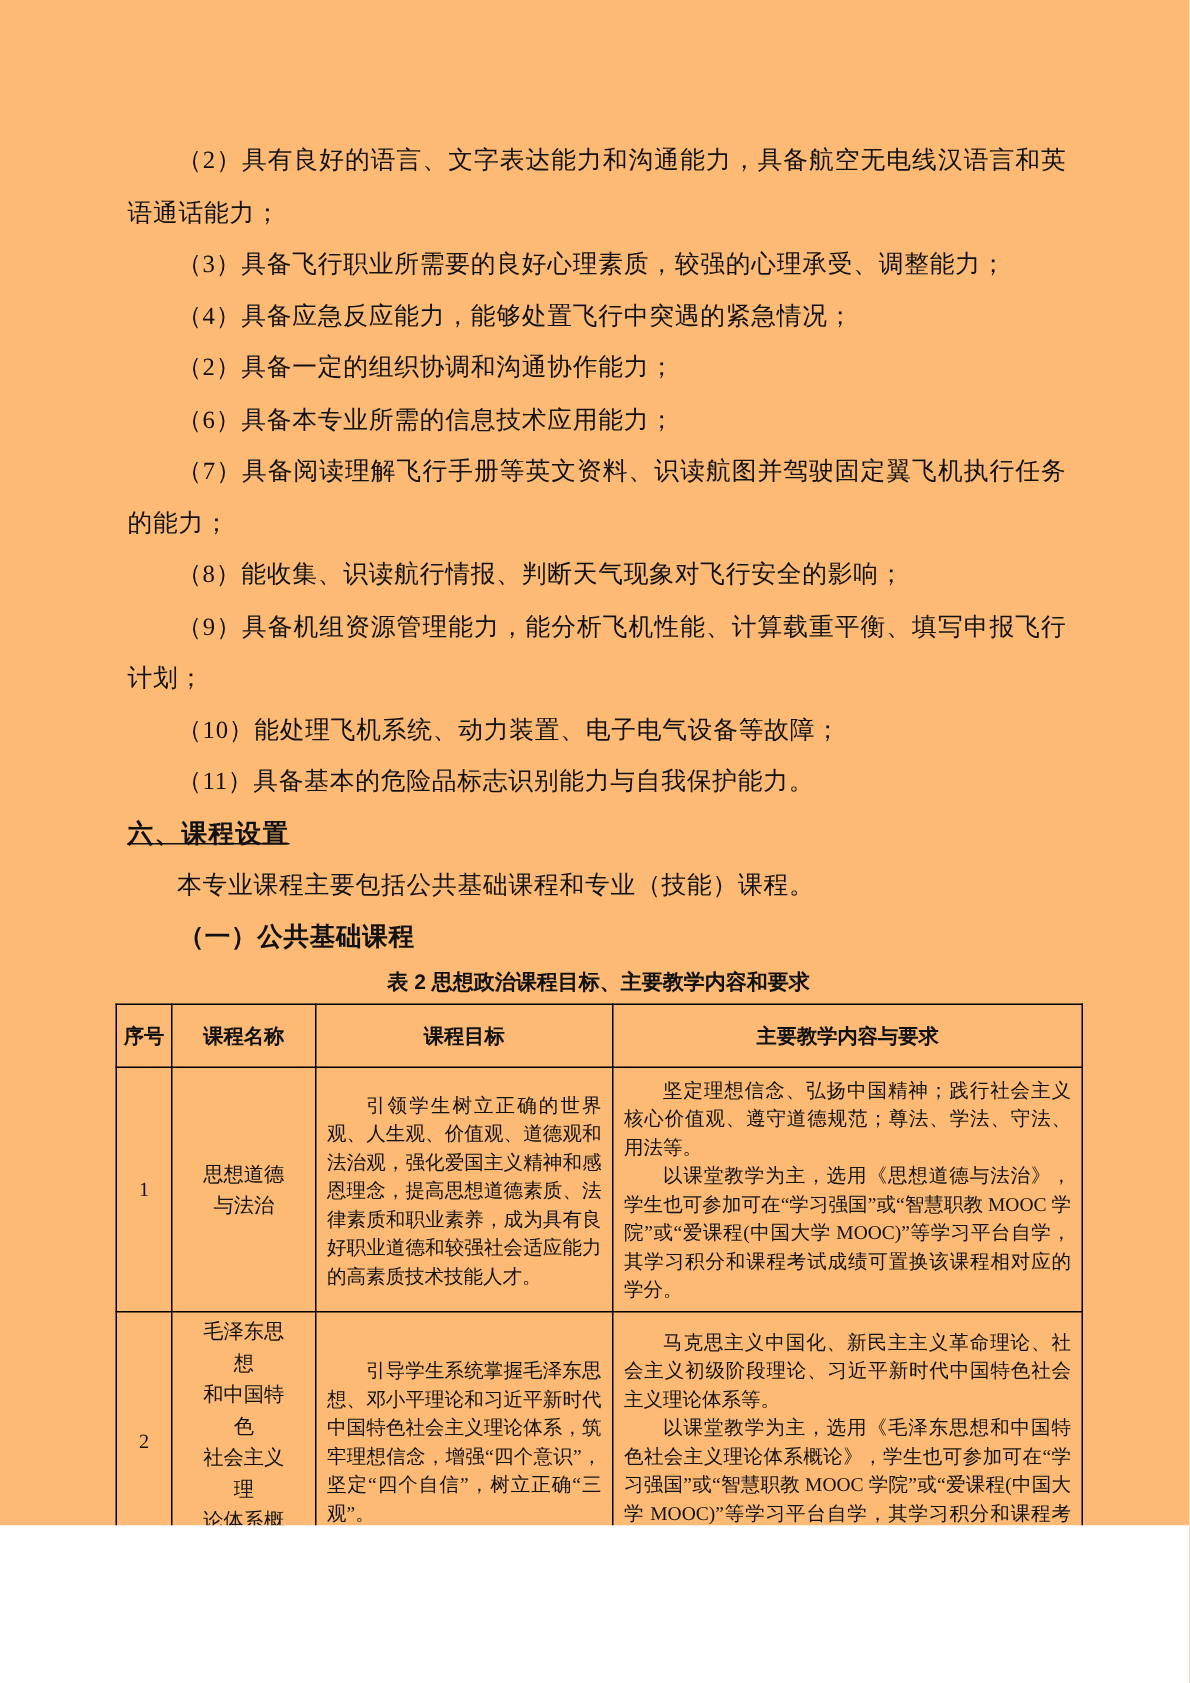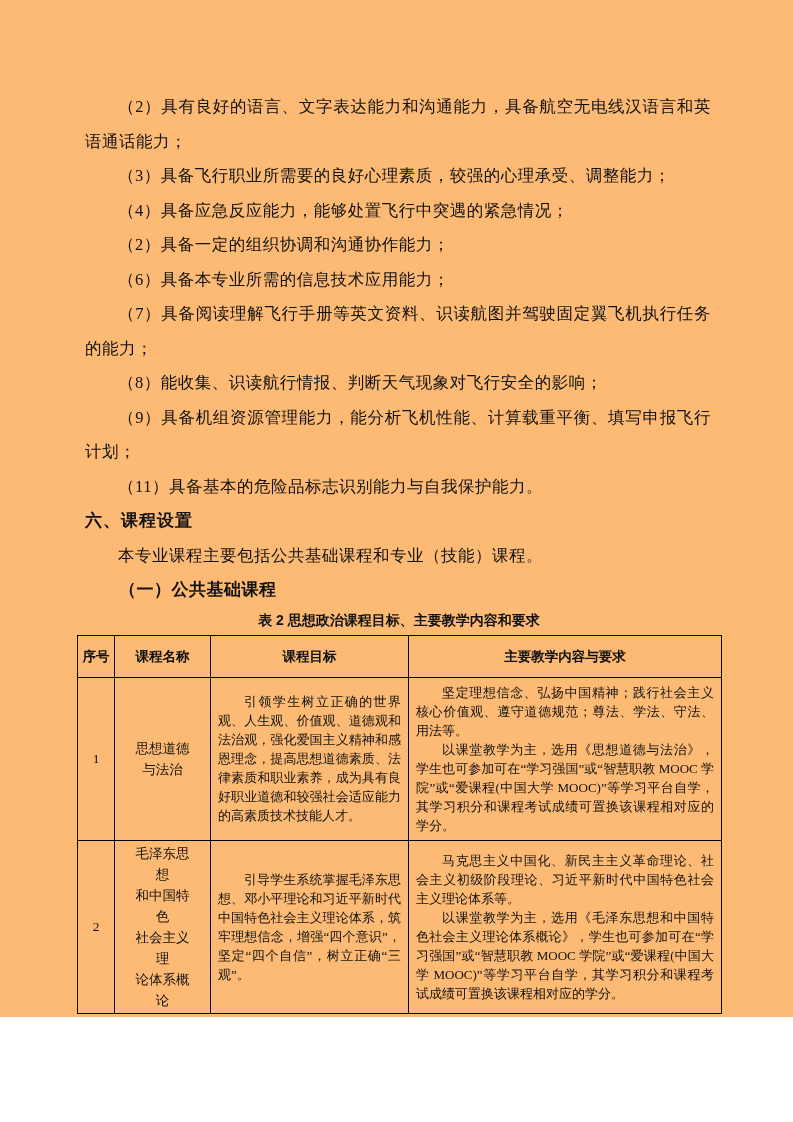--- a/index.html
+++ b/index.html
@@ -31,20 +31,21 @@
     letter-spacing: 0.5px;
   }
   
   .section-heading {
     margin: 0;
     font-size: 17px;
     line-height: 34.5px;
     font-weight: bold;
     font-family: "Liberation Sans", "DejaVu Sans", sans-serif;
     letter-spacing: 1px;
+    text-decoration: underline;
   }
   .intro-paragraph {
     margin: 0;
     font-size: 16.5px;
     line-height: 34.5px;
     text-align: justify;
     text-indent: 2em;
     letter-spacing: 0.5px;
   }
   .subsection-heading {
@@ -133,20 +134,21 @@
   <div class="content">
 
     <p class="ability-item">（2）具有良好的语言、文字表达能力和沟通能力，具备航空无电线汉语言和英语通话能力；</p>
     <p class="ability-item">（3）具备飞行职业所需要的良好心理素质，较强的心理承受、调整能力；</p>
     <p class="ability-item">（4）具备应急反应能力，能够处置飞行中突遇的紧急情况；</p>
     <p class="ability-item">（2）具备一定的组织协调和沟通协作能力；</p>
     <p class="ability-item">（6）具备本专业所需的信息技术应用能力；</p>
     <p class="ability-item">（7）具备阅读理解飞行手册等英文资料、识读航图并驾驶固定翼飞机执行任务的能力；</p>
     <p class="ability-item">（8）能收集、识读航行情报、判断天气现象对飞行安全的影响；</p>
     <p class="ability-item">（9）具备机组资源管理能力，能分析飞机性能、计算载重平衡、填写申报飞行计划；</p>
+    <p class="ability-item">（10）能处理飞机系统、动力装置、电子电气设备等故障；</p>
     <p class="ability-item">（11）具备基本的危险品标志识别能力与自我保护能力。</p>
 
     <h2 class="section-heading">六、课程设置</h2>
     <p class="intro-paragraph">本专业课程主要包括公共基础课程和专业（技能）课程。</p>
     <h3 class="subsection-heading">（一）公共基础课程</h3>
 
     <div class="table-block">
       <div class="table-caption">表 2  思想政治课程目标、主要教学内容和要求</div>
       <table class="courses">
         <colgroup>

